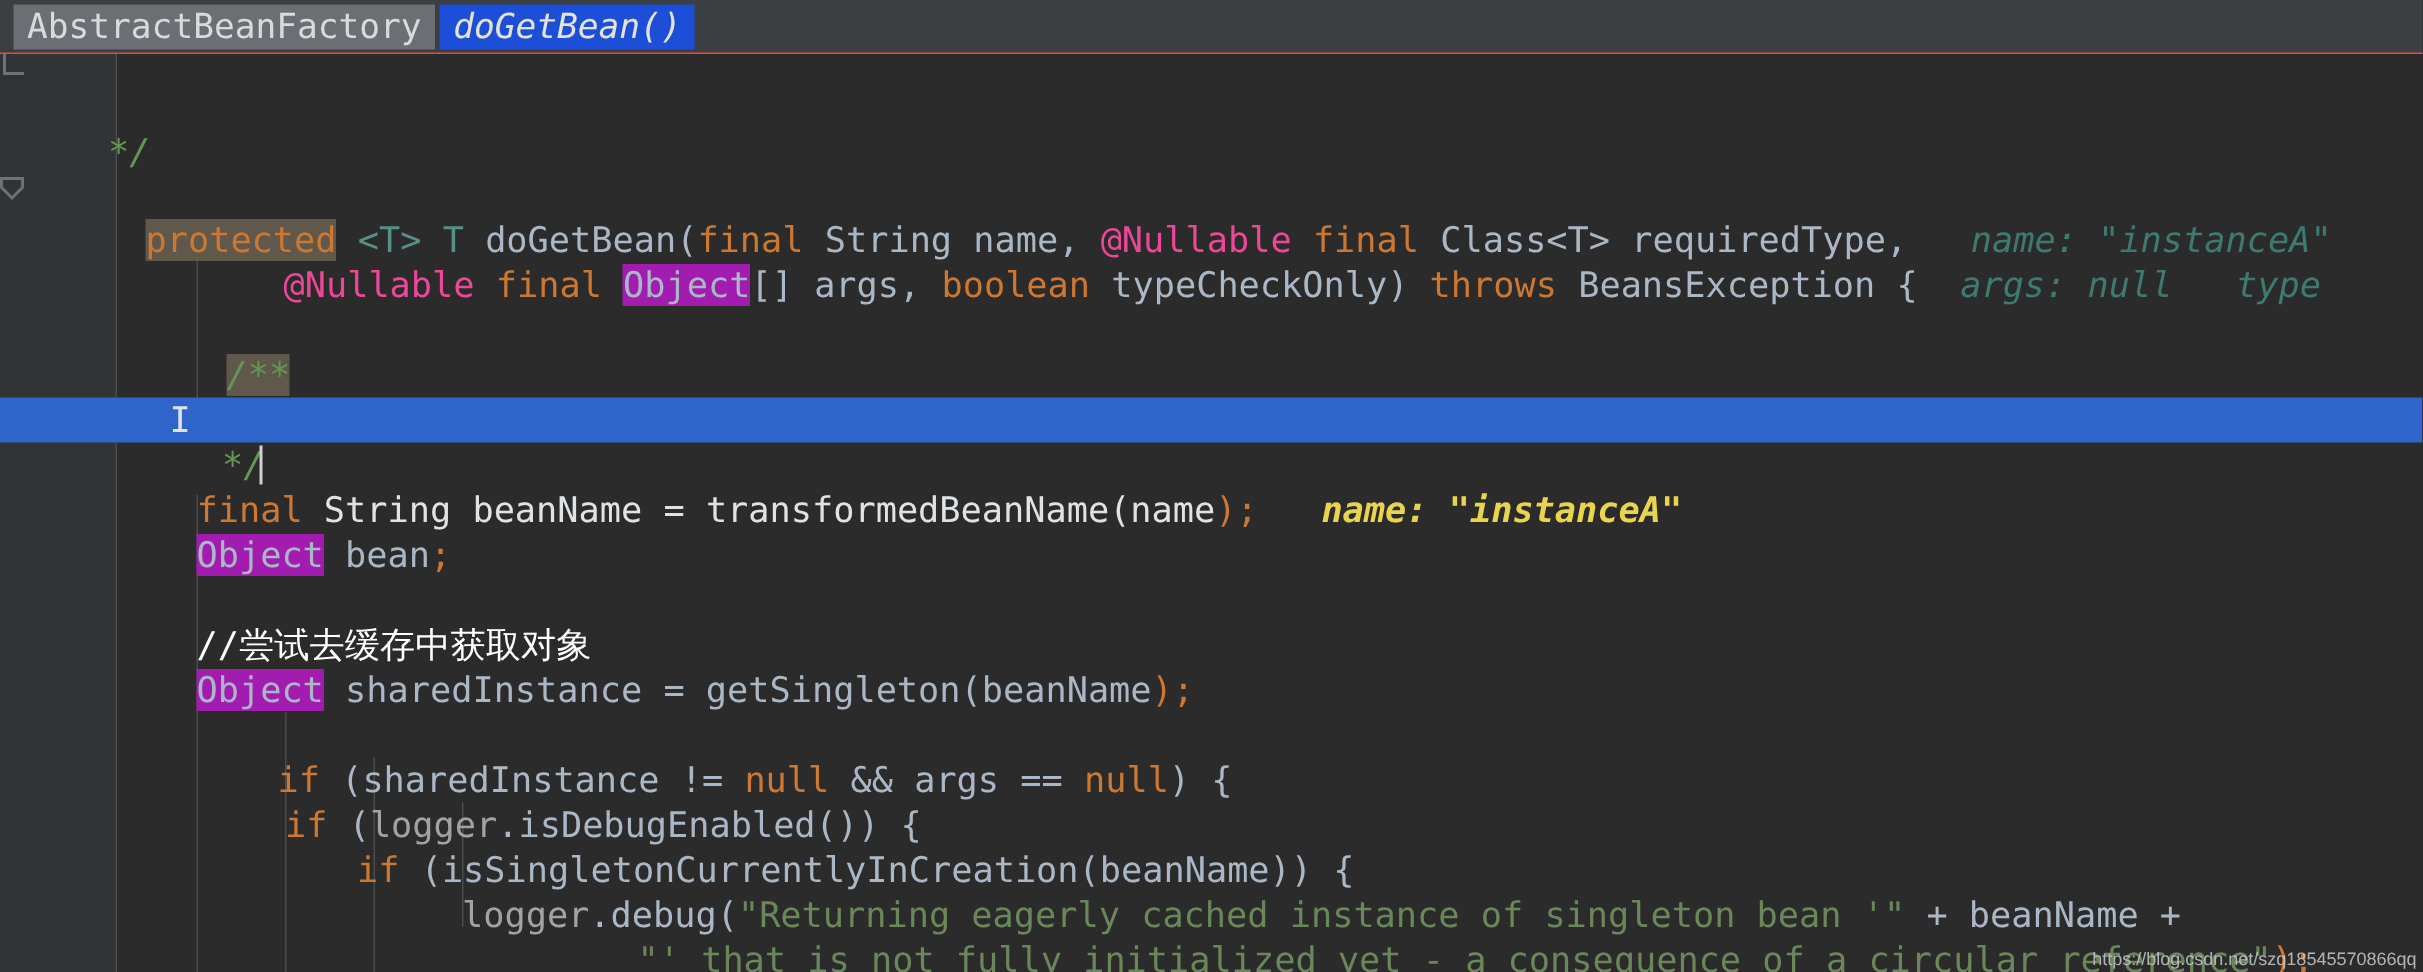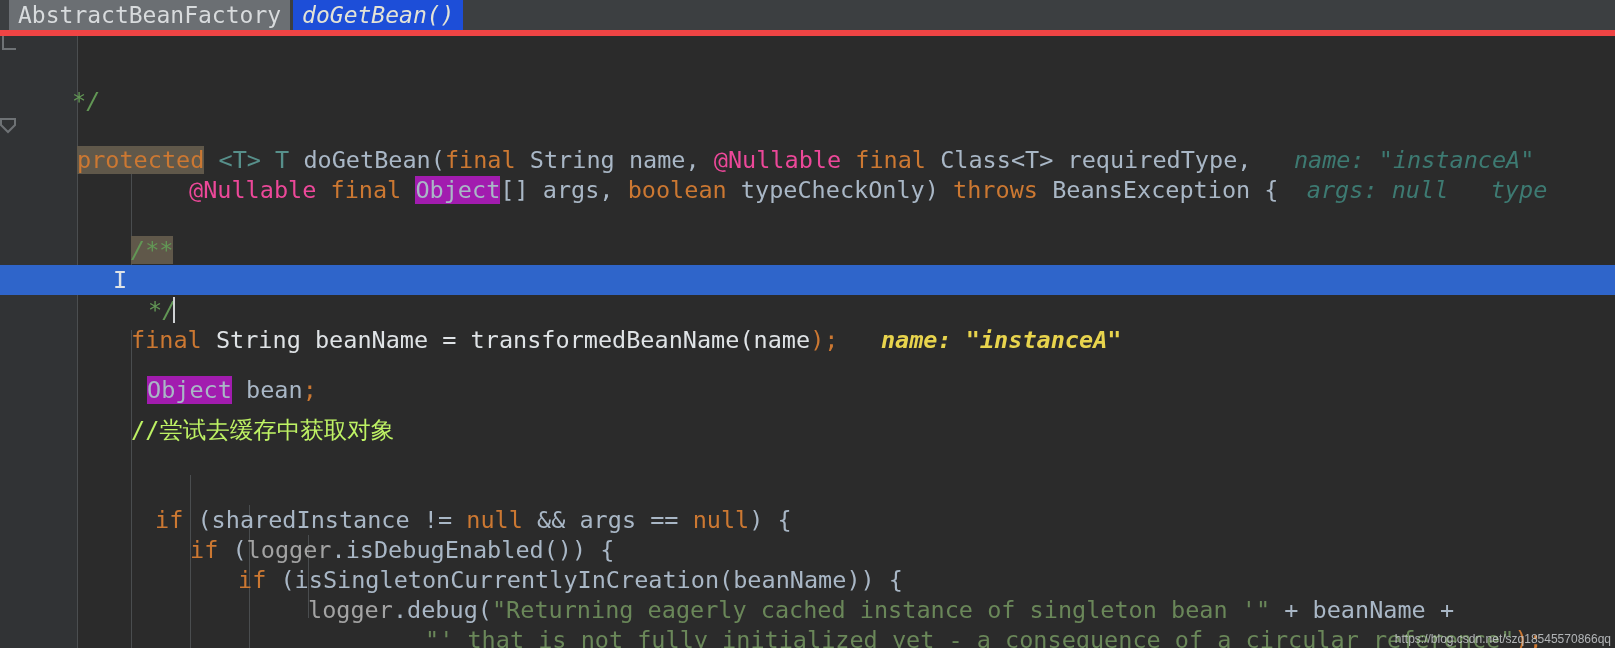--- a/index.html
+++ b/index.html
@@ -11,21 +11,21 @@
     width: 1615px; height: 648px;
     overflow: hidden;
     font-family: "DejaVu Sans Mono", "Liberation Mono", monospace;
   }
 
   
   #breadcrumb-bar {
     position: absolute; left: 0; top: 0;
     width: 1615px; height: 36px;
     background: #3c3f41;
-    border-bottom: 6px solid #ef4444;
+    border-bottom: 1px solid #ef4444;
     display: flex; align-items: center;
     padding-left: 9px;
     z-index: 30;
   }
   .crumb {
     height: 30px;
     display: flex; align-items: center;
     padding: 0 9px;
     font-family: "DejaVu Sans Mono", "Liberation Mono", monospace;
     font-size: 23px;
@@ -101,27 +101,27 @@
     background: #4a4d4f;
     z-index: 4;
   }
 
   
   .kw    { color: #cc7832; }           
   .plain { color: #a9b7c6; }
   .gen   { color: #57908b; }           
   .anno  { color: #ec4899; }           
   .str   { color: #6a8759; }           
-  .cmt   { color: #bef264; }           
+  .cmt   { color: #ffffff; }           
   .jdoc  { color: #629755; font-style: italic; }  
   .field { color: #a3a3a3; }           
   .hint  { color: #3d7a72; font-style: italic; }  
   .hint-sel { color: #e8d44d; font-style: italic; font-weight: bold; }
   .hl-ident { background: #a21caf; }   
-  .hl-word  { background: #60584a; }   
+  .hl-word  { background: #60584a; margin-left: 20px; }   
   .hl-gray  { background: #5c5f61; color: #d0d4d6; }
 
   
   #caret {
     position: absolute;
     width: 2px; height: 26px;
     background: #cfd2d4;
     z-index: 8;
   }
   #ibeam {
@@ -189,31 +189,34 @@
     <div class="line" style="top:235px;">
       <span class="txt jdoc" style="left:148px;">*/</span>
     </div>
 
     <div class="line selected" style="top:265px;">
       <span class="txt" style="left:131px;"><span class="kw">final</span><span style="color:#dfe3e6;"> </span><span style="color:#dfe3e6;">String</span><span style="color:#dfe3e6;"> </span><span style="color:#dfe3e6;">beanName</span><span style="color:#dfe3e6;"> = </span><span style="color:#dfe3e6;">transformedBeanName</span><span style="color:#dfe3e6;">(</span><span style="color:#dfe3e6;">name</span><span style="color:#cc7832;">);</span><span style="color:#dfe3e6;">   </span><span class="hint-sel">name: "instanceA"</span></span>
     </div>
     <span id="ibeam" style="left:113px; top:265px;">I</span>
 
     <div class="line" style="top:295px;">
-      <span class="txt" style="left:147px;margin-top:20px;"><span class="hl-ident">Object</span><span class="plain"> bean</span><span class="kw">;</span></span>
+      <span class="txt" style="left:131px;"><span class="hl-ident">Object</span><span class="plain"> bean</span><span class="kw">;</span></span>
     </div>
     <div id="caret" style="left:173px; top:297px;"></div>
 
     <div class="line" style="top:355px;">
       <span class="txt cmt" style="left:131px;">//尝试去缓存中获取对象</span>
     </div>
 
+    <div class="line" style="top:385px;">
+      <span class="txt" style="left:131px;"><span class="hl-ident">Object</span><span class="plain"> </span><span class="plain">sharedInstance</span><span class="plain"> = </span><span class="plain">getSingleton</span><span class="plain">(</span><span class="plain">beanName</span><span class="kw">);</span></span>
+    </div>
 
     <div class="line" style="top:445px;">
-      <span class="txt" style="left:119px;padding-left:36px;"><span class="kw">if</span><span class="plain"> (</span><span class="plain">sharedInstance</span><span class="plain"> != </span><span class="kw">null</span><span class="plain"> &amp;&amp; </span><span class="plain">args</span><span class="plain"> == </span><span class="kw">null</span><span class="plain">) {</span></span>
+      <span class="txt" style="left:149px;padding-left:36px;"><span class="kw">if</span><span class="plain"> (</span><span class="plain">sharedInstance</span><span class="plain"> != </span><span class="kw">null</span><span class="plain"> &amp;&amp; </span><span class="plain">args</span><span class="plain"> == </span><span class="kw">null</span><span class="plain">) {</span></span>
     </div>
 
     <div class="line" style="top:475px;">
       <span class="txt" style="left:190px;"><span class="kw">if</span><span class="plain"> (</span><span class="field">logger</span><span class="plain">.</span><span class="plain">isDebugEnabled</span><span class="plain">()) {</span></span>
     </div>
 
     <div class="line" style="top:505px;">
       <span class="txt" style="left:238px;"><span class="kw">if</span><span class="plain"> (</span><span class="plain">isSingletonCurrentlyInCreation</span><span class="plain">(</span><span class="plain">beanName</span><span class="plain">)) {</span></span>
     </div>
 

